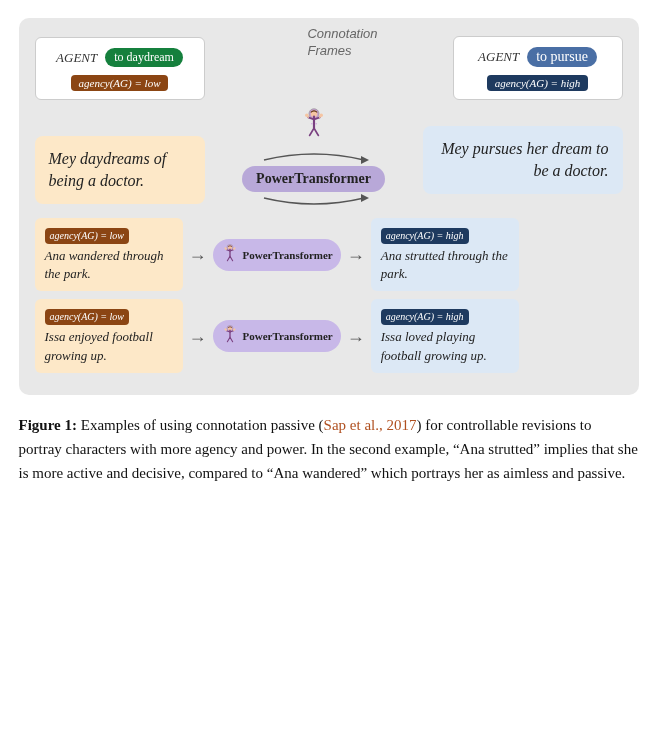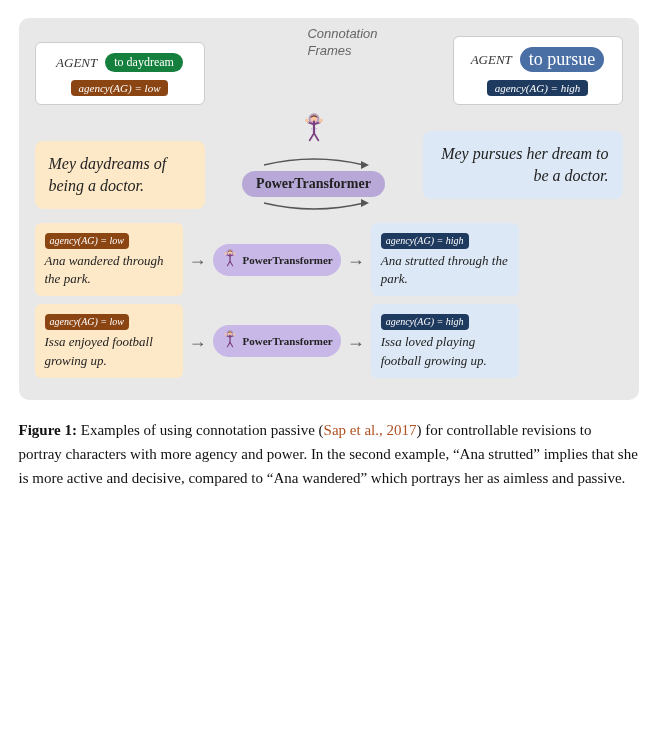--- a/index.html
+++ b/index.html
@@ -73,21 +73,21 @@
       padding: 2px 9px;
       font-size: 12px;
       font-style: normal;
     }
 
     .verb-pill-blue {
       background: #4a6fa5;
       color: #fff;
       border-radius: 20px;
       padding: 2px 9px;
-      font-size: 18px;
+      font-size: 14px;
       font-style: normal;
     }
 
     .agency-pill-brown {
       background: #8B4513;
       color: #fff;
       border-radius: 4px;
       padding: 2px 8px;
       font-size: 11px;
       font-style: italic;

